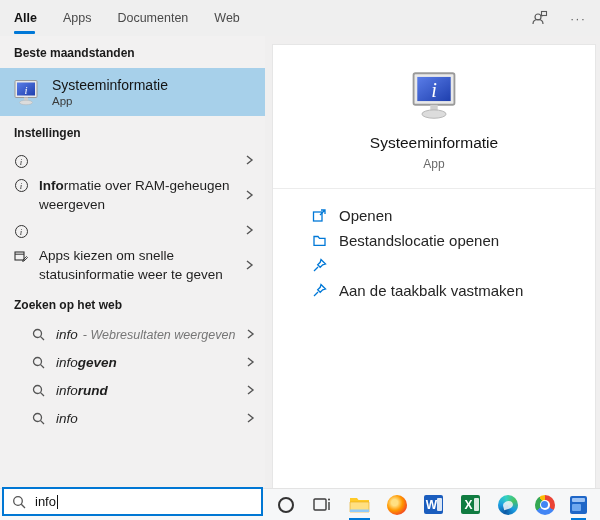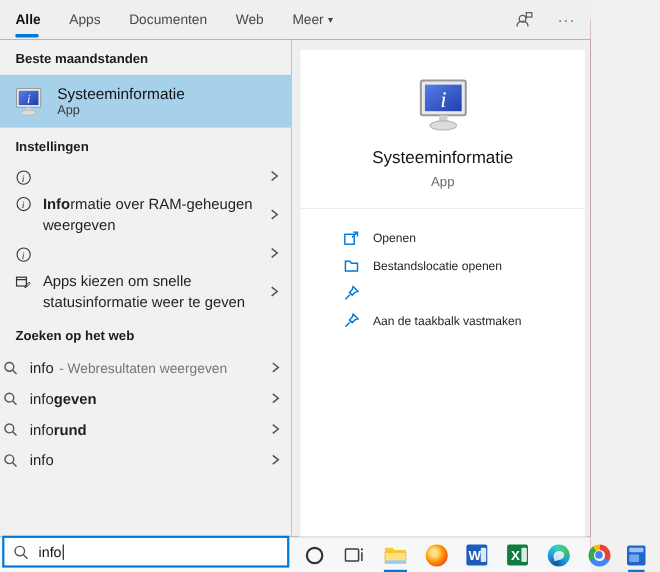--- a/index.html
+++ b/index.html
@@ -1,18 +1,18 @@
 <!DOCTYPE html>
 <html><head>
 <meta charset="utf-8">
 <style>
   * { margin:0; padding:0; box-sizing:border-box; }
   html,body { width:600px; height:520px; }
   body { font-family:"Liberation Sans", sans-serif; background:#f2f1f0; overflow:hidden; }
-  .screen { position:relative; width:537px; height:520px; background:#7f1d1d;border-radius:21px; }
+  .screen { position:relative; width:600px; height:520px; background:#f97316;border-radius:21px; }
 
   
   .tabbar { position:absolute; top:0; left:0; right:0; height:36px; background:#efefef;
             display:flex; align-items:center; padding:0 14px; }
   .tab { font-size:12.5px; color:#4a4a4a; margin-right:26px; position:relative; cursor:pointer;
          height:36px; display:flex; align-items:center; gap:4px; }
   .tab.active { color:#111; font-weight:700; }
   .tab.active::after { content:""; position:absolute; left:0; right:2px; bottom:2px; height:3px;
                        background:#0078d7; border-radius:1px; }
   .tab .caret { font-size:9px; color:#444; }
@@ -32,42 +32,42 @@
   .best-match-title { font-size:14px; color:#141414; }
   .best-match-sub { font-size:11.5px; color:#3a3a3a; margin-top:2px; }
 
   .list-row { display:flex; align-items:flex-start; padding:4px 10px 4px 13px; cursor:pointer; }
   .list-row .row-icon { width:16px; margin-top:3px; flex:0 0 16px; display:flex; justify-content:center; }
   .list-row .row-text { margin-left:10px; font-size:13.5px; line-height:19px; color:#1f1f1f; flex:1; padding-right:4px; }
   .match { font-weight:700; }
   .bold-part { font-weight:700; }
   .list-row .chev { align-self:center; margin-left:auto; flex:0 0 10px; display:flex; }
 
-  .web-row { display:flex; align-items:center; height:28px; padding:0 10px 0 1px; cursor:pointer; }
+  .web-row { display:flex; align-items:center; height:28px; padding:0 10px 0 30px; cursor:pointer;font-style:italic; }
   .web-row .row-icon { width:16px; flex:0 0 16px; display:flex; justify-content:center; }
   .web-row .row-text { margin-left:10px; font-size:13.5px; color:#1f1f1f; white-space:nowrap; }
   .web-row .note { color:#767676; font-size:12.5px; margin-left:5px; }
   .web-row .chev { margin-left:auto; display:flex; }
 
   .info-circle { width:13px; height:13px; border:1px solid #333; border-radius:50%;
                  display:flex; align-items:center; justify-content:center;
                  font-size:9px; font-style:italic; font-family:"Liberation Serif", serif; color:#333; }
 
   
   .card { position:absolute; top:8px; left:7px; right:4px; bottom:0; background:#fff;
           border:1px solid #e6e6e6; border-bottom:none; }
   .card-top { display:flex; flex-direction:column; align-items:center; }
   .app-big-icon { margin-top:26px; }
   .app-title { margin-top:10px; font-size:15.5px; color:#141414; }
   .app-sub { margin-top:5px; font-size:12px; color:#6a6a6a; }
   .card-divider { height:1px; background:#ececec; margin-top:17px; }
   .actions { padding:14px 0 0 38px; }
   .action-row { display:flex; align-items:center; height:25px; cursor:pointer; }
   .action-row .a-icon { width:16px; display:flex; justify-content:center; }
-  .action-row .a-label { margin-left:12px; font-size:11px; color:#252525; }
+  .action-row .a-label { margin-left:12px; font-size:15px; color:#252525; }
 
   
   .taskbar { position:absolute; left:0; right:0; bottom:0; height:32px; background:#f6f7f8;
              border-top:1px solid #e3e3e3; display:flex; align-items:center; }
   .tb-icons { display:flex; align-items:center; gap:14px; margin-left:274px; }
   .tb-cell { width:23px; height:30px; display:flex; align-items:center; justify-content:center;
              position:relative; cursor:pointer; }
   .tb-cell.active::after { content:""; position:absolute; bottom:0; left:1px; right:1px; height:2px;
                            background:#0078d7; }
   .cortana-ring { width:16px; height:16px; border:2.5px solid #333; border-radius:50%; }
@@ -103,24 +103,20 @@
 </head>
 <body>
 
 <div class="screen">
 
   <div class="tabbar">
     <div class="tab active">Alle</div>
     <div class="tab">Apps</div>
     <div class="tab">Documenten</div>
     <div class="tab">Web</div>
-    <div class="tab">
-      <span>Meer</span>
-      <span class="caret">▾</span>
-    </div>
     <div class="tabbar-right">
       <span style="display:flex;">
         <svg width="17" height="16" viewBox="0 0 17 16">
           <circle cx="7" cy="7" r="3" fill="none" stroke="#5a5a5a" stroke-width="1.2"></circle>
           <path d="M2 14 c0-3 2.3-4.5 5-4.5 s5 1.5 5 4.5" fill="none" stroke="#5a5a5a" stroke-width="1.2"></path>
           <rect x="10.5" y="1.5" width="5" height="4" fill="none" stroke="#5a5a5a" stroke-width="1.1"></rect>
           <path d="M12 5.5 l-1.2 1.6 v-1.6" fill="#5a5a5a"></path>
         </svg>
       </span>
       <span class="more-dots">···</span>

